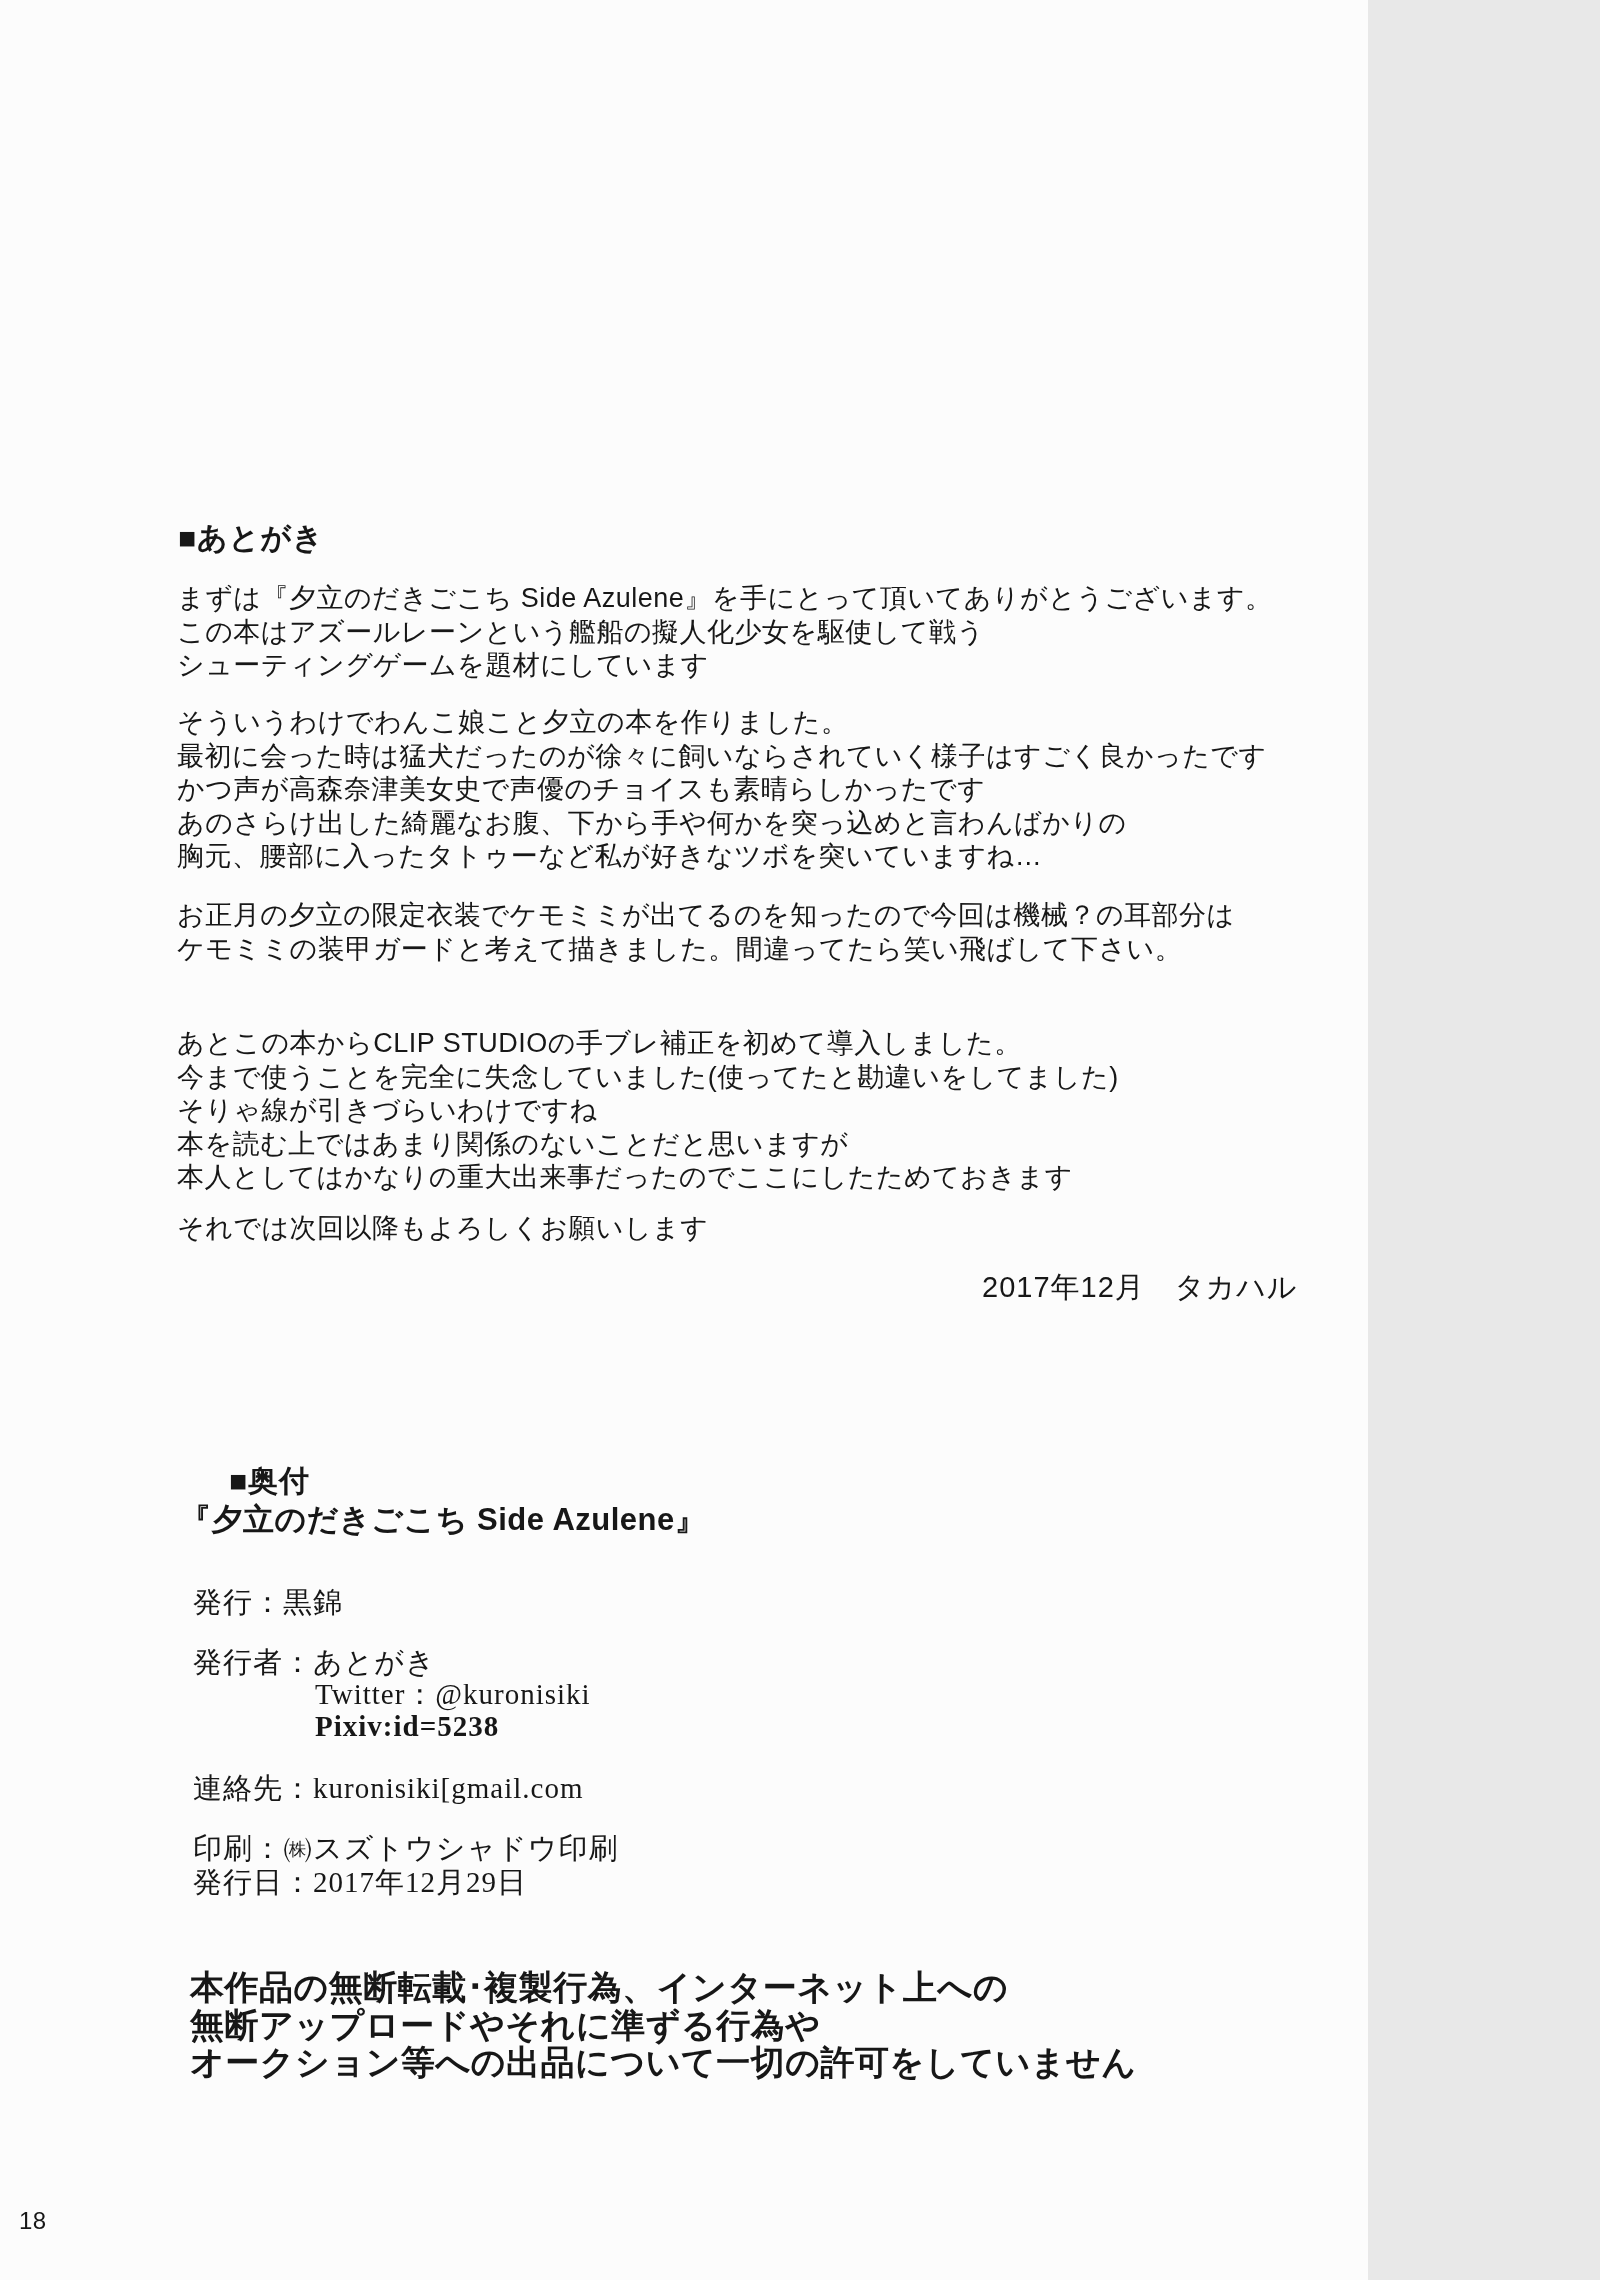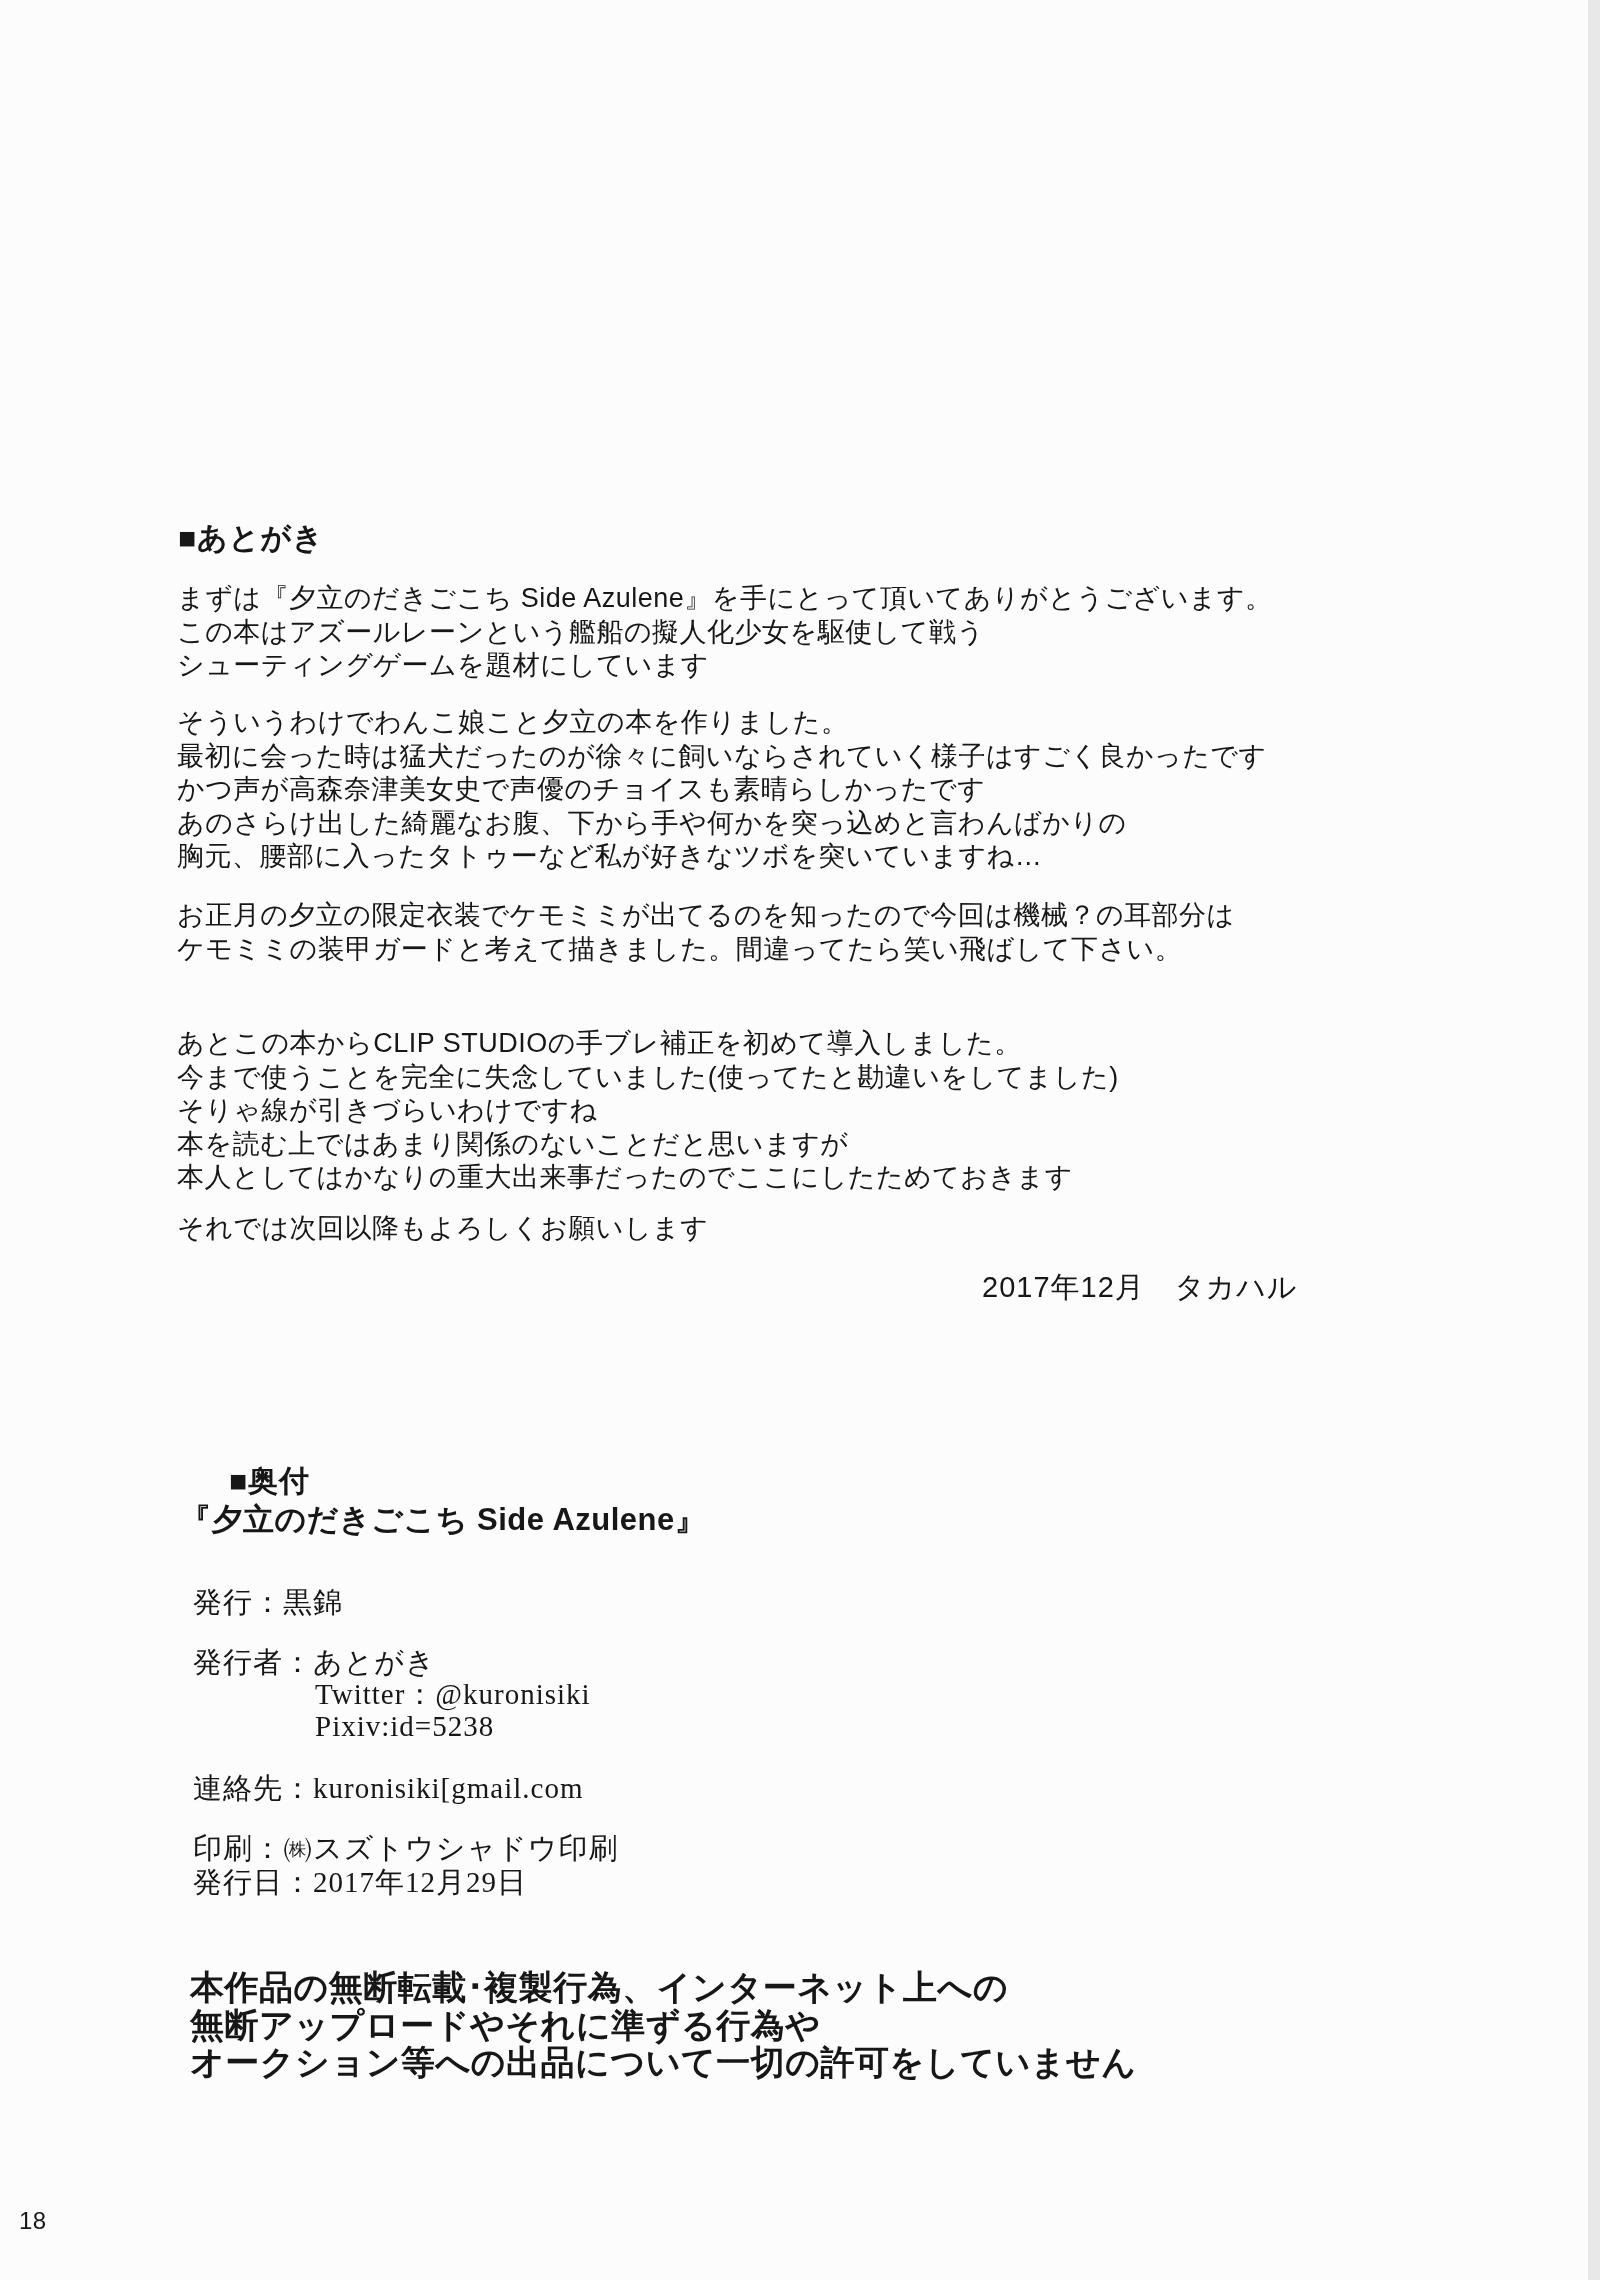--- a/index.html
+++ b/index.html
@@ -2,21 +2,21 @@
 <html lang="ja"><head>
 <meta charset="utf-8">
 <style>
   html, body {
     margin: 0;
     padding: 0;
     background: #e8e8e8;
   }
   .page {
     position: relative;
-    width: 1588px;
+    width: 1368px;
     height: 2280px;
     background: #fcfcfc;
     color: #171717;
     font-family: "Liberation Sans", sans-serif;
     overflow: hidden;
   }
   .abs { position: absolute; white-space: pre-line; }
 
   .section-heading {
     font-size: 30px;
@@ -90,21 +90,21 @@
   <div class="abs section-heading" style="left:193px; top:1461px;margin-left:36px;">■奥付</div>
 
   <div class="abs colophon-title" style="left:180px; top:1499px;">『夕立のだきごこち Side Azulene』</div>
 
   <div class="abs colophon-line" style="left:193px; top:1586px;">発行：黒錦</div>
 
   <div class="abs colophon-line" style="left:193px; top:1646px;">発行者：あとがき</div>
 
   <div class="abs colophon-line" style="left:315px; top:1678px;">Twitter：@kuronisiki</div>
 
-  <div class="abs colophon-line" style="left:315px; top:1710px;">Pixiv:id=5238</div>
+  <div class="abs colophon-line" style="left:315px; top:1710px;font-weight:bold;">Pixiv:id=5238</div>
 
   <div class="abs colophon-line" style="left:193px; top:1772px;">連絡先：kuronisiki[gmail.com</div>
 
   <div class="abs colophon-line" style="left:193px; top:1832px;">印刷：㈱スズトウシャドウ印刷</div>
 
   <div class="abs colophon-line" style="left:193px; top:1866px;">発行日：2017年12月29日</div>
 
   <div class="abs warning" style="left:190px; top:1969px;">本作品の無断転載･複製行為、インターネット上への
 無断アップロードやそれに準ずる行為や
 オークション等への出品について一切の許可をしていません</div>

